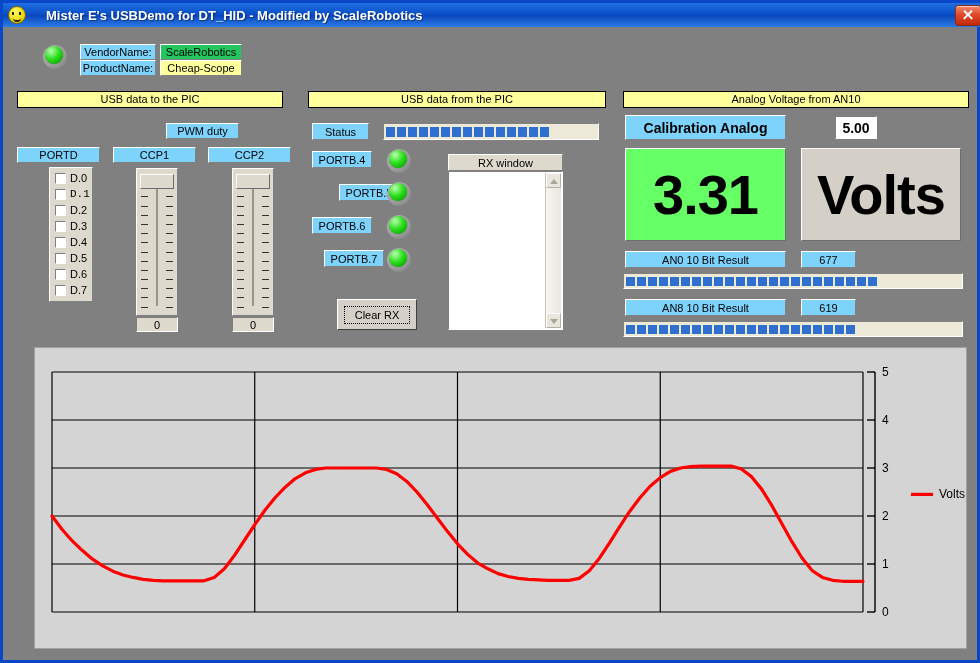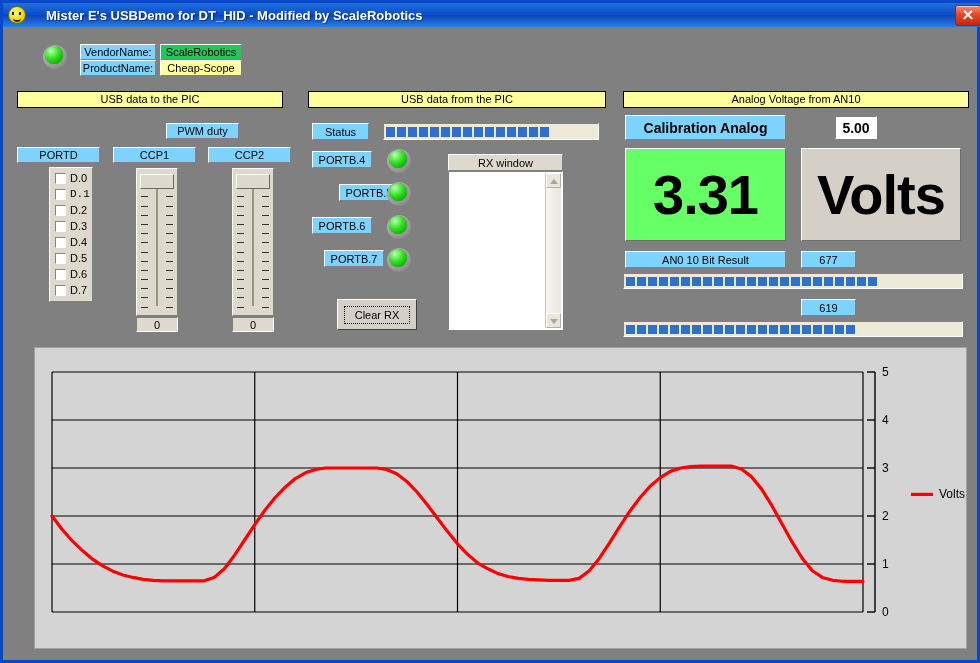--- a/index.html
+++ b/index.html
@@ -347,20 +347,21 @@
         <div class="blk"></div>
         <div class="blk"></div>
         <div class="blk"></div>
         <div class="blk"></div>
         <div class="blk"></div>
         <div class="blk"></div>
         <div class="blk"></div>
       </div>
   </div>
 
+  <div class="lbl" style="left:622px;top:296px;width:161px;height:17px;">AN8 10 Bit Result</div>
   <div class="lbl" style="left:798px;top:296px;width:55px;height:17px;">619</div>
   <div class="pbar" style="left:620px;top:318px;width:340px;height:16px;">
     <div class="fill" id="an8-fill">
         <div class="blk"></div>
         <div class="blk"></div>
         <div class="blk"></div>
         <div class="blk"></div>
         <div class="blk"></div>
         <div class="blk"></div>
         <div class="blk"></div>

